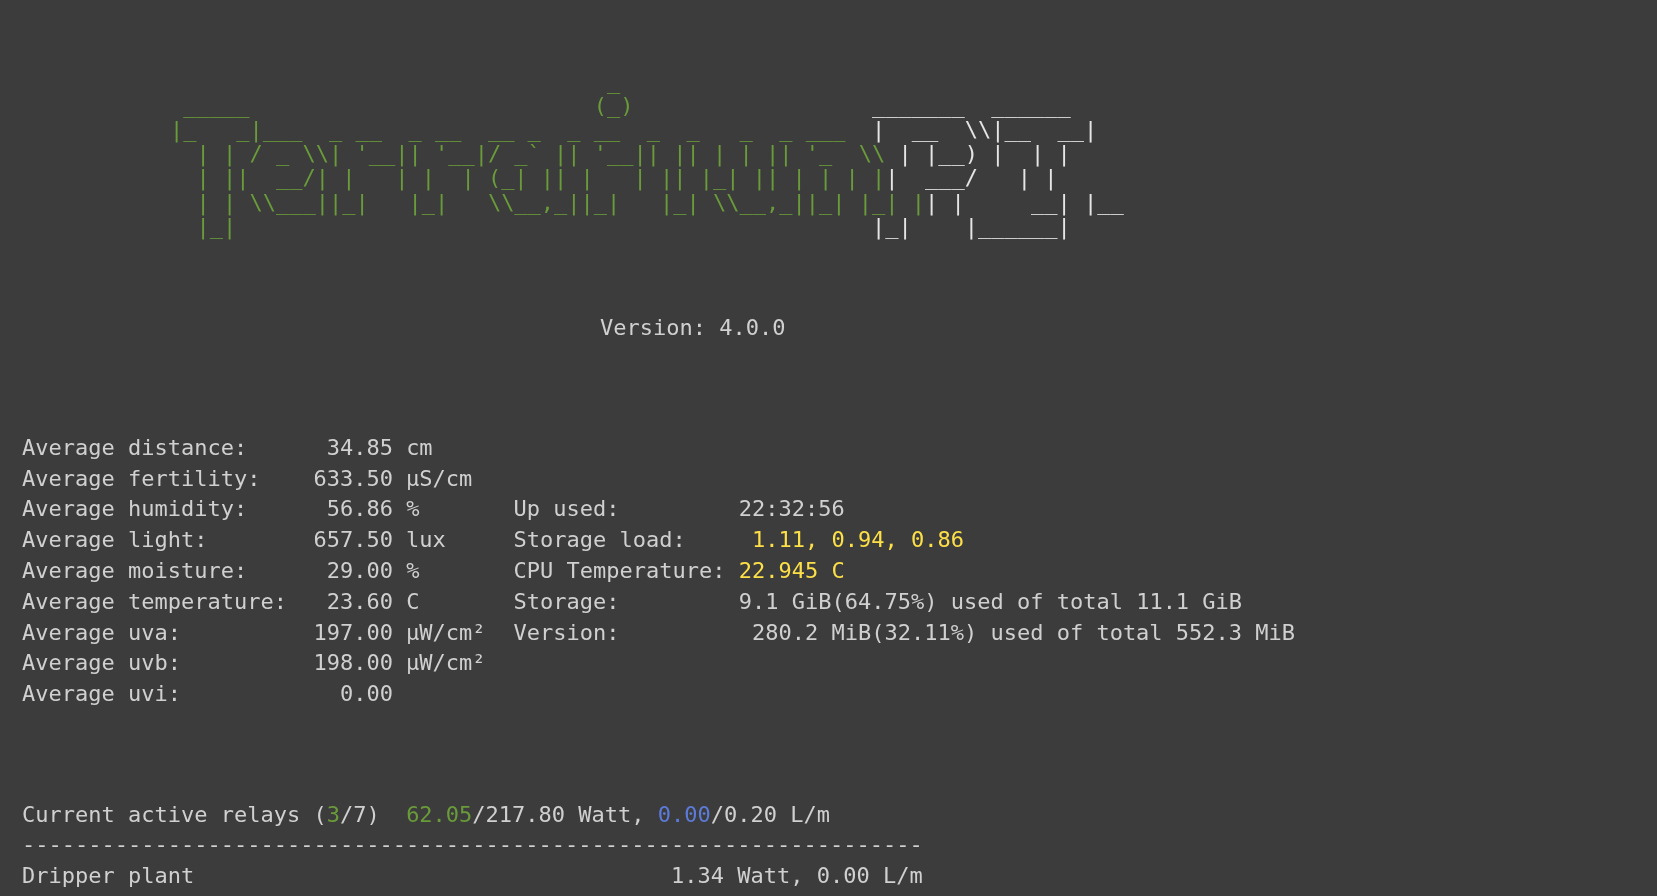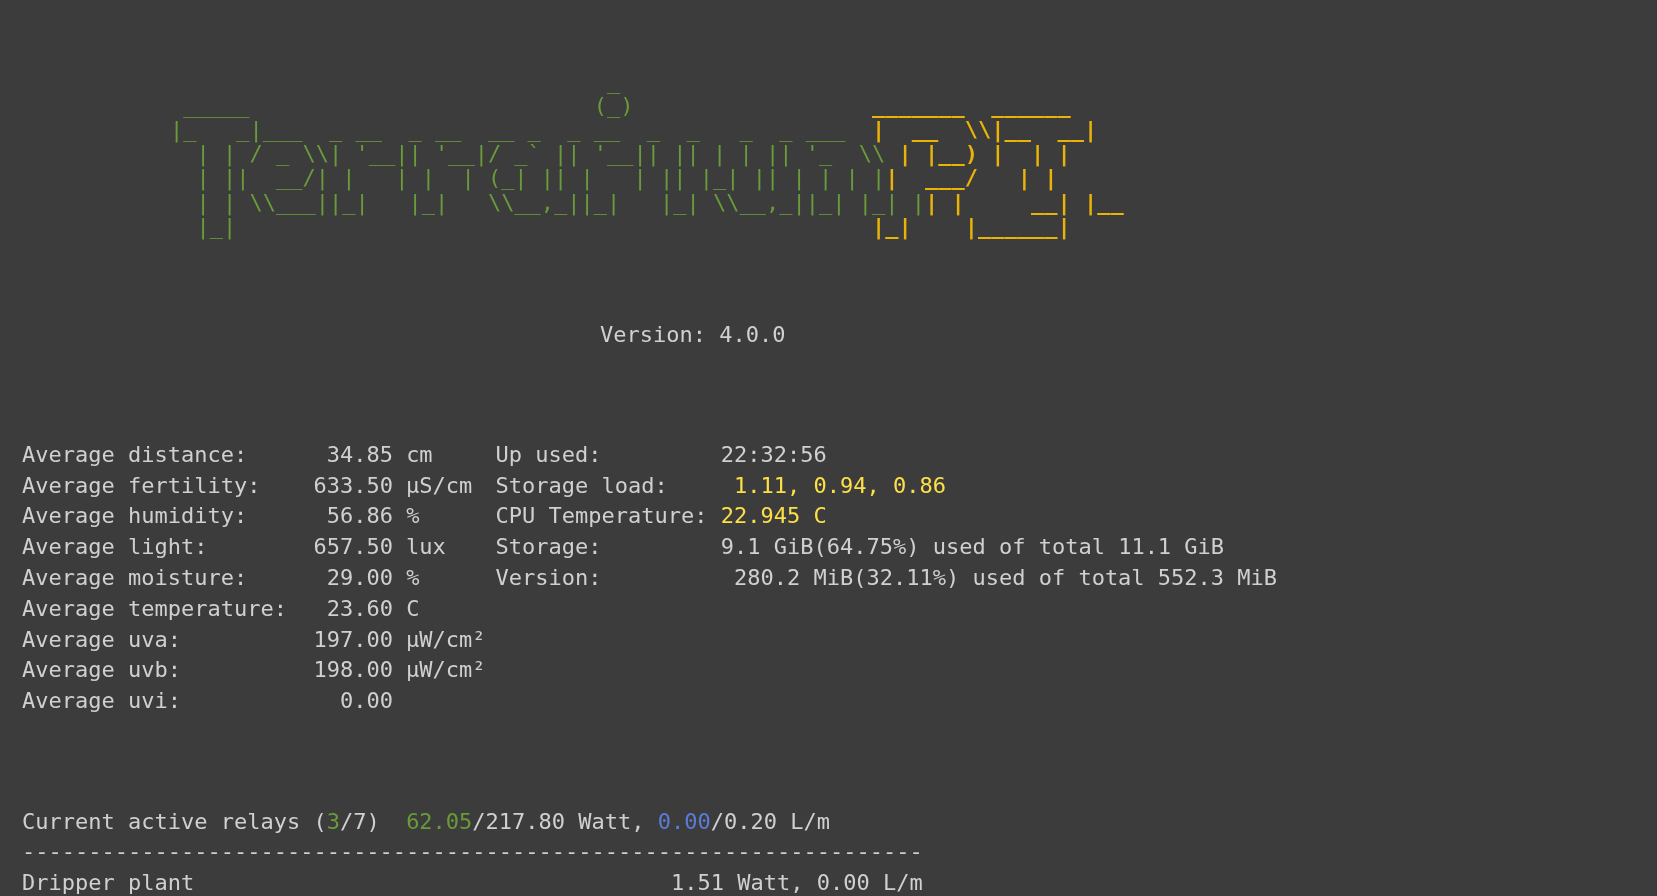--- a/index.html
+++ b/index.html
@@ -20,31 +20,32 @@
     }
     .ascii-art {
       display: block;
       font-family: monospace;
       line-height: 1.1;
       letter-spacing: 0;
       margin-left: 170px;
       margin-top: 8px;
     }
     .ascii-green { color: #6a9b3a; }
-    .ascii-red { color: #eab308; font-weight: bold; }
+    .ascii-red { color: #e5e5e5; }
     .version-line {
       text-align: left;
       margin-left: 600px;
-      margin-top: 19px;
+      margin-top: 12px;
       margin-bottom: 28px;
     }
     .stats-grid {
       display: flex;
-      gap: 10px;
+      gap: 28px;
       padding-left: 22px;
+      align-items: center;
     }
     .col-left {
       white-space: pre;
     }
     .col-right {
       white-space: pre;
     }
     .orange { color: #fde047; }
     .green { color: #6a9b3a; }
     .blue { color: #5c7bd8; }
@@ -81,19 +82,19 @@
 <span>Average uvi:</span>            <span>0.00</span></div>
 <div class="col-right"><span>Up used:</span>         <span>22:32:56</span>
 <span>Storage load:</span>     <span class="orange">1.11, 0.94, 0.86</span>
 <span>CPU Temperature:</span> <span class="orange">22.945 C</span>
 <span>Storage:</span>         <span>9.1 GiB(64.75%) used of total 11.1 GiB</span>
 <span>Version:</span>          <span>280.2 MiB(32.11%) used of total 552.3 MiB</span></div>
 </div>
 
 <div class="relays-section"><span>Current active relays (</span><span class="green">3</span><span>/7)  </span><span class="green">62.05</span><span>/217.80 Watt, </span><span class="blue">0.00</span><span>/0.20 L/m</span>
 <span>--------------------------------------------------------------------</span>
-<span>Dripper plant</span>                                    <span>1.51 Watt, 0.00 L/m</span>
+<span>Dripper plant</span>                                    <span>1.34 Watt, 0.00 L/m</span>
                                  
                                          </div>
 
 
 
 </div>
 
 </body></html>

